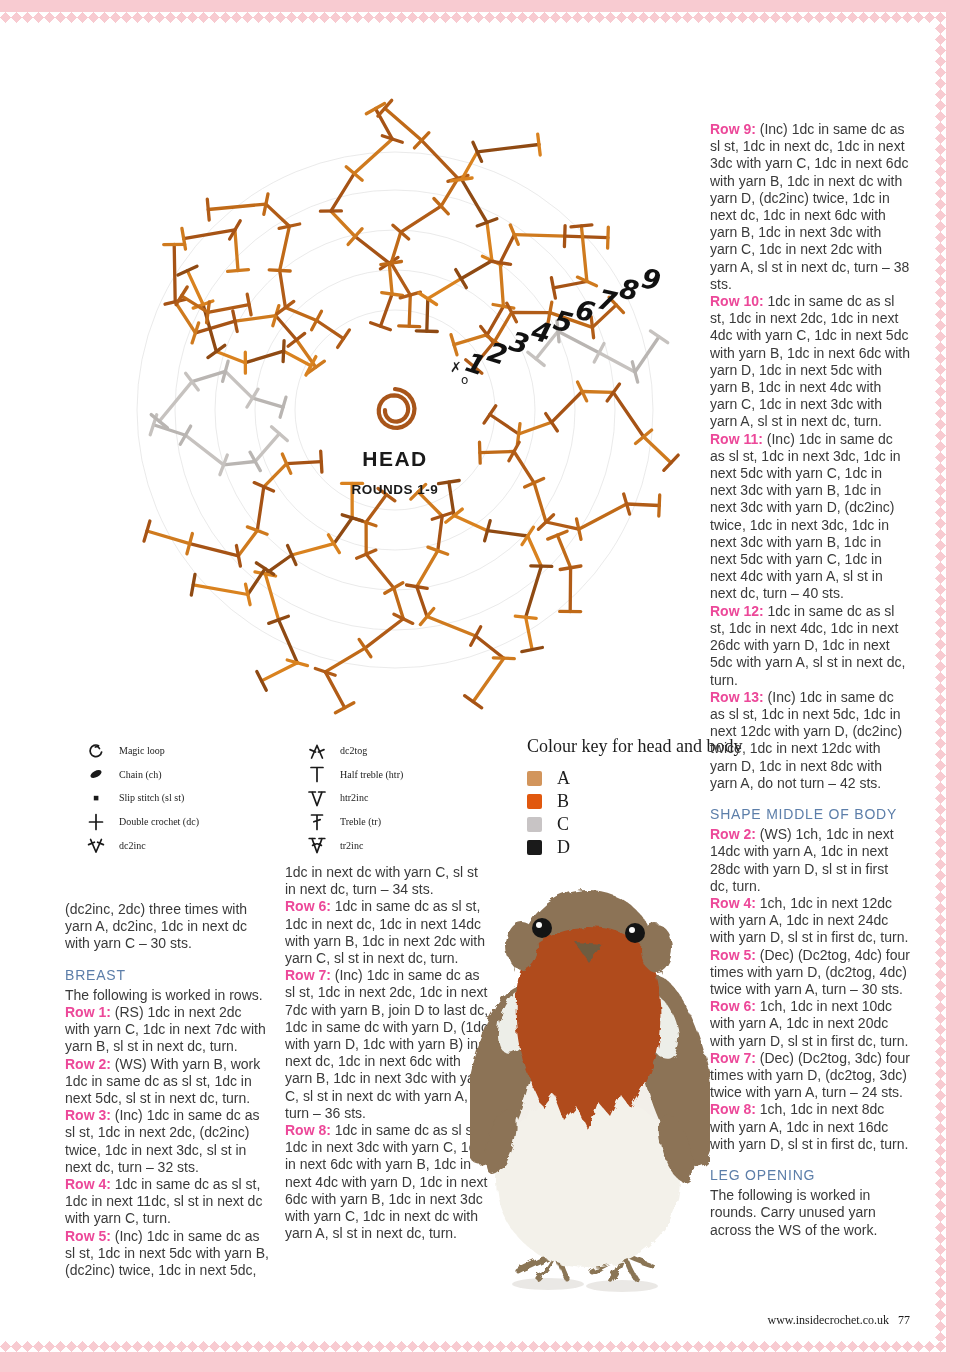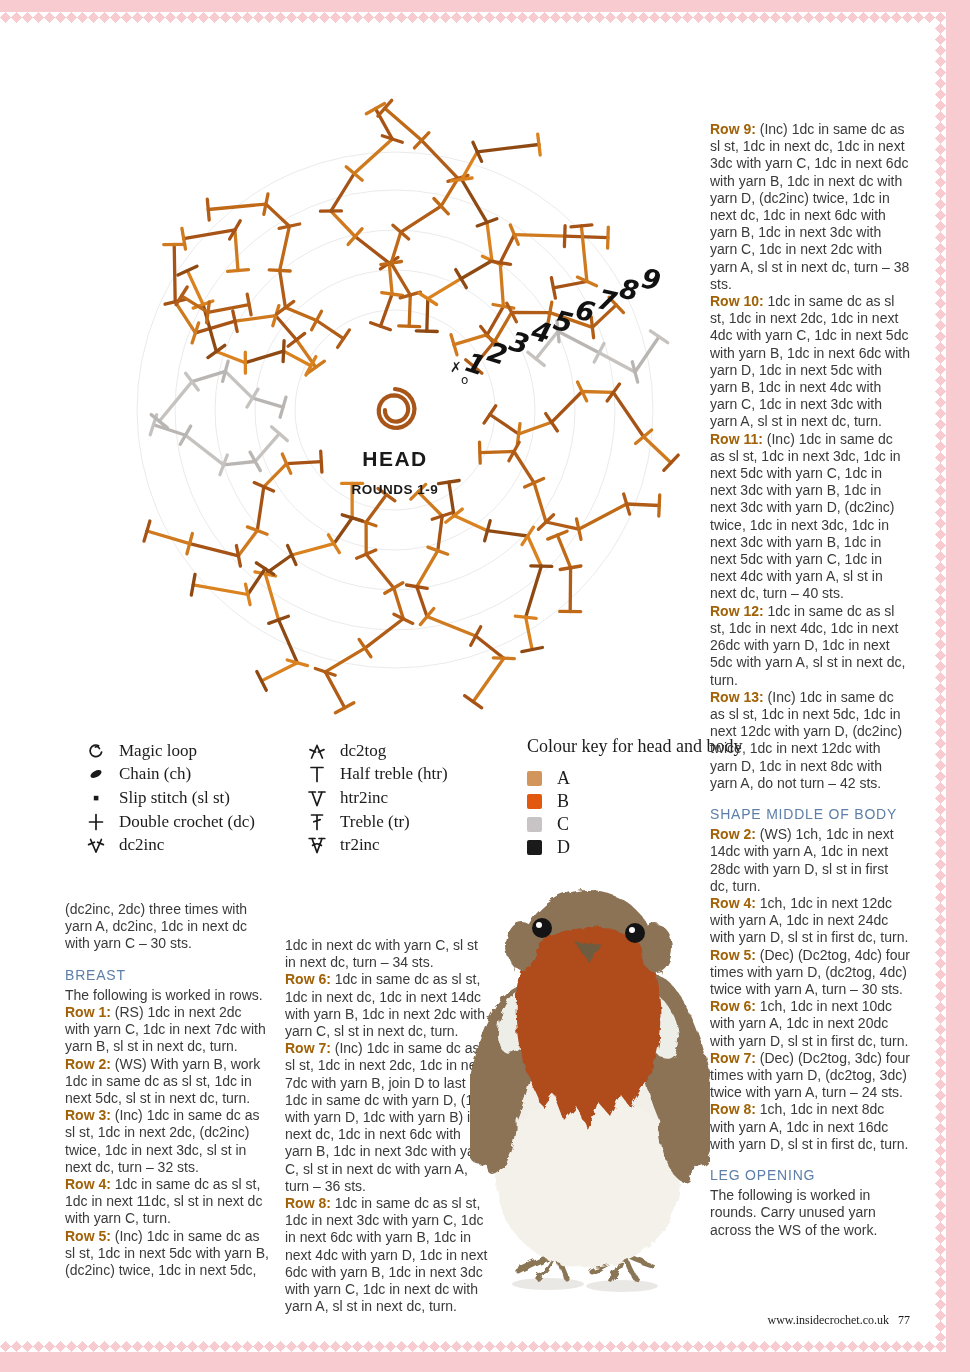--- a/index.html
+++ b/index.html
@@ -18,27 +18,27 @@
       linear-gradient(135deg,#fff 25%,transparent 25%),
       linear-gradient(225deg,#fff 25%,transparent 25%),
       linear-gradient(315deg,#fff 25%,transparent 25%),
       linear-gradient(45deg,#fff 25%,transparent 25%);
     background-size:11px 11px;}
   
   .chart-wrap{position:absolute;left:55px;top:95px;width:655px;height:655px;}
   
   .col{position:absolute;width:205px;font-size:14px;line-height:17.2px;color:var(--ink);}
   .col p{margin:0;}
-  .col b{color:#a16207;}
+  .col b{color:#ec4899;}
   .colhead{color:var(--blue);font-weight:normal;font-size:14px;letter-spacing:0.8px;margin:14px 0 3px 0;}
   #col-right{left:710px;top:121px;width:200px;}
   #col-left{left:65px;top:901px;}
-  #col-mid{left:285px;top:937px;}
-  
-  .legend{position:absolute;top:739px;font-family:"Liberation Serif",serif;font-size:17px;color:#1c1c1c;}
+  #col-mid{left:285px;top:864px;}
+  
+  .legend{position:absolute;top:739px;font-family:"Liberation Serif",serif;font-size:10px;color:#1c1c1c;}
   #legend-left{left:85px;}
   #legend-right{left:306px;}
   .legend-row{display:flex;align-items:center;height:23.6px;}
   .legend-icon{width:34px;flex:0 0 34px;display:flex;align-items:center;}
   
   .ckey{position:absolute;left:527px;top:736px;font-family:"Liberation Serif",serif;
         font-size:18px;color:#1c1c1c;}
   .ckey-title{margin-bottom:10px;}
   .ckey-row{display:flex;align-items:center;height:23px;}
   .swatch{width:15px;height:15px;margin-right:15px;border-radius:2px;}

